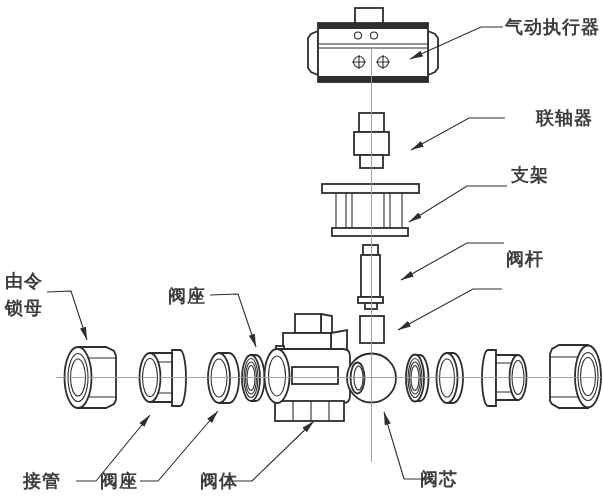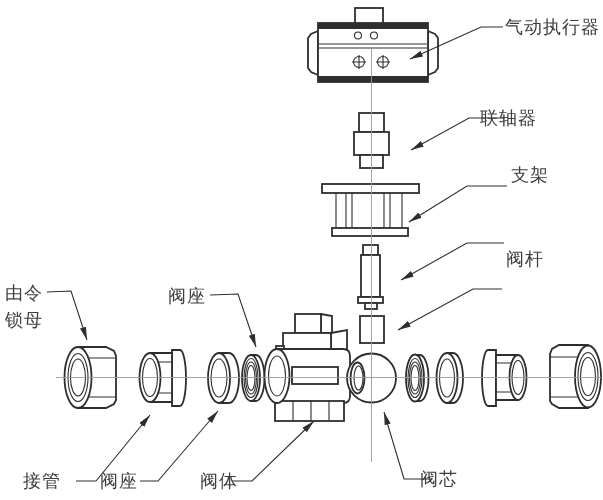--- a/index.html
+++ b/index.html
@@ -6,20 +6,21 @@
     --line:#2e2e2e;
     --centerline:#9a9a9a;
     --text:#3d3d3d;
     --background:#ffffff;
   }
   html,body{margin:0;padding:0;}
   body{background:#e8e8e8;font-family:"Liberation Serif","DejaVu Serif",serif;}
   .stage{
     position:relative;width:603px;height:500px;background:var(--background);
     overflow:hidden;
+    font-weight:bold;
   }
   .stage svg{position:absolute;left:0;top:0;}
   .part{stroke:var(--line);stroke-width:1.8;fill:#fff;}
   .detail{stroke:var(--line);stroke-width:1.1;fill:none;}
   .solid{fill:var(--line);stroke:none;}
   .cl{stroke:var(--centerline);stroke-width:0.9;fill:none;}
   .leader{stroke:var(--line);stroke-width:1.1;fill:none;}
   .lbl{
     position:absolute;color:var(--text);font-size:18px;line-height:22px;
     white-space:nowrap;letter-spacing:1px;
@@ -169,22 +170,22 @@
       <path class="leader" marker-end="url(#arw)" d="M47,292 L71,291 L87,340"></path>
       <path class="leader" marker-end="url(#arw)" d="M210,295 L238,294 L256,347"></path>
       <path class="leader" marker-end="url(#arw)" d="M76,481 L96,481 L150,415"></path>
       <path class="leader" marker-end="url(#arw)" d="M140,481 L158,481 L218,411"></path>
       <path class="leader" marker-end="url(#arw)" d="M232,481 L252,481 L314,421"></path>
       <path class="leader" marker-end="url(#arw)" d="M431,479 L404,479 L384,412"></path>
     </g>
   </svg>
 
   <div class="lbl" style="left:505px;top:16px">气动执行器</div>
-  <div class="lbl" style="left:480px;top:107px">联轴器</div>
+  <div class="lbl" style="left:536px;top:107px">联轴器</div>
   <div class="lbl" style="left:511px;top:164px">支架</div>
   <div class="lbl" style="left:506px;top:248px">阀杆</div>
-  <div class="lbl two-line" style="left:5px;top:280px"><span>由令</span><br><span>锁母</span></div>
+  <div class="lbl two-line" style="left:5px;top:268px"><span>由令</span><br><span>锁母</span></div>
   <div class="lbl" style="left:168px;top:285px">阀座</div>
   <div class="lbl" style="left:23px;top:470px">接管</div>
   <div class="lbl" style="left:100px;top:470px">阀座</div>
   <div class="lbl" style="left:200px;top:470px">阀体</div>
   <div class="lbl" style="left:420px;top:468px">阀芯</div>
 </div>
 
 </body></html>

